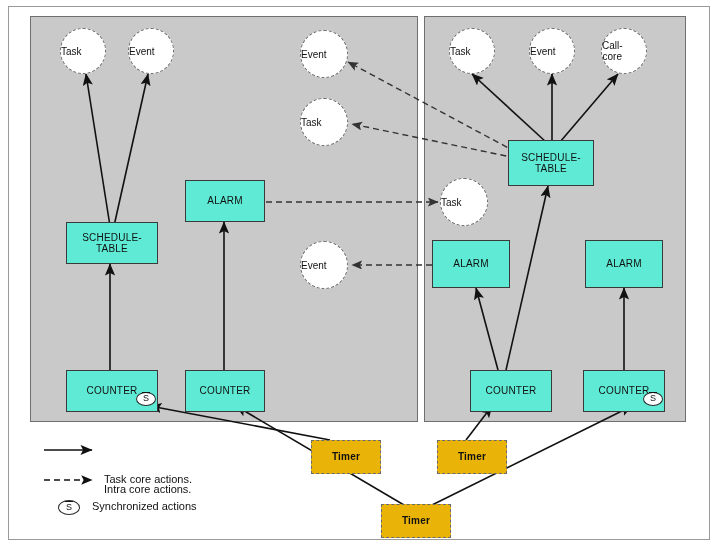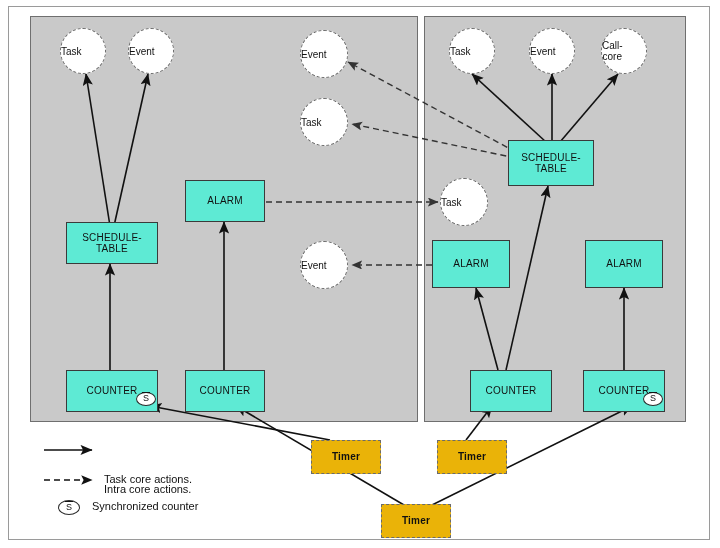--- a/index.html
+++ b/index.html
@@ -288,15 +288,15 @@
     <g stroke="#111111" stroke-width="1.5" fill="none" stroke-dasharray="6,4" marker-end="url(#arrow-solid)">
       <path d="M44,480 L92,480"></path>
     </g>
   </svg>
 
   <div class="legend-text" style="left:104px; top:443px;margin-top:40px;">Intra core actions.</div>
   <div class="legend-text" style="left:104px; top:473px;">Task core actions.</div>
   <div class="legend-sync" style="left:58px; top:500px;">
     <span>S</span>
   </div>
-  <div class="legend-text" style="left:92px; top:500px;">Synchronized counter</div>
+  <div class="legend-text" style="left:92px; top:500px;">Synchronized actions</div>
 
 </div>
 
 </body></html>

